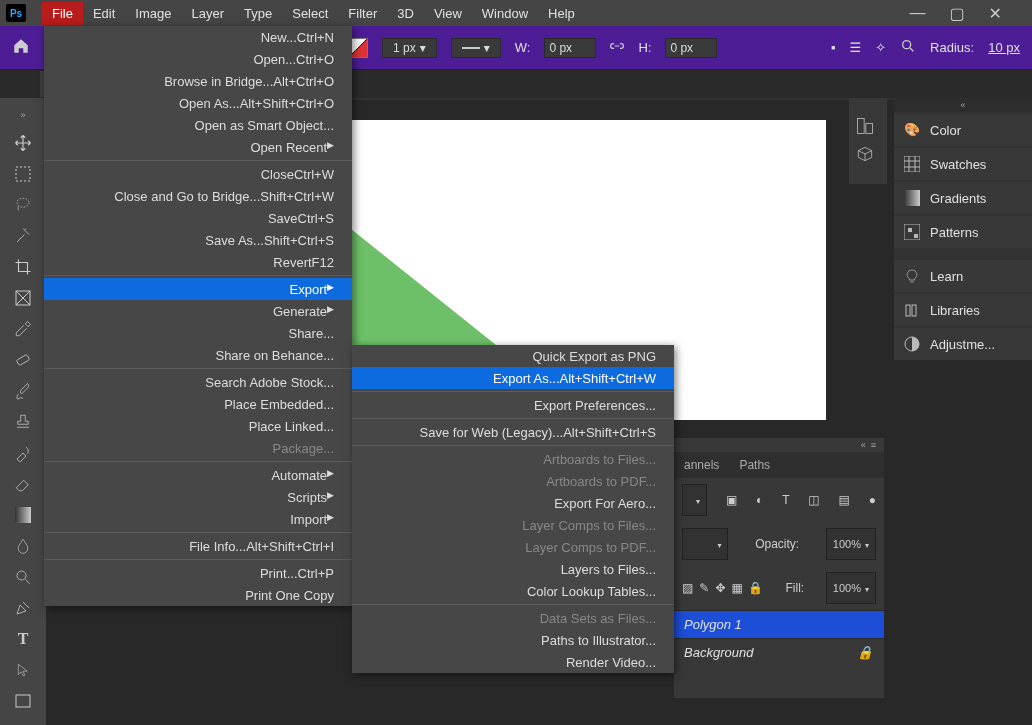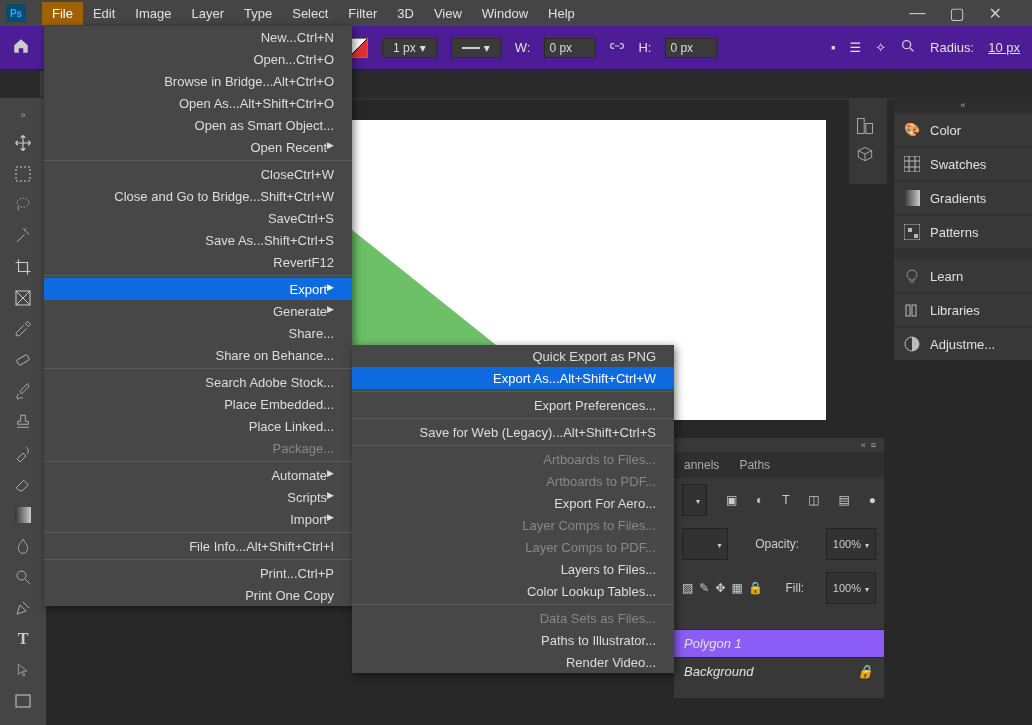--- a/index.html
+++ b/index.html
@@ -15,31 +15,31 @@
 }
 .menubar {
   background: #454545;
   height: 26px;
   display: flex;
   align-items: center;
   padding-left: 6px;
 }
 .ps-logo {
   width: 20px; height: 18px;
-  background: #0c4a6e;
+  background: #000000;
   display: flex; align-items: center; justify-content: center;
   font-size: 10px; font-weight: 700; color: #31a8ff;
   border-radius: 2px;
   margin-right: 16px;
 }
 .menu-item {
   padding: 4px 10px;
   cursor: pointer;
 }
-.menu-item.active { background: #a16207; color: #fff; }
+.menu-item.active { background: #b91c1c; color: #fff; }
 .window-controls {
   margin-left: auto; display: flex; gap: 24px; padding-right: 30px;
   color: #ccc;
 }
 .wc { font-size: 16px; cursor: pointer; }
 
 .options-bar {
   height: 44px;
   background: #4c1d95;
   border-bottom: 1px solid #222;
@@ -167,21 +167,21 @@
   width: 210px; height: 260px;
   background: #383838;
 }
 .layers-tabs { display: flex; background: #2f2f2f; }
 .layers-tab { padding: 6px 10px; font-size: 12px; color: #aaa; }
 .layer-row {
   display: flex; align-items: center; padding: 6px 10px; gap: 8px;
   border-top: 1px solid #2a2a2a;
   font-style: italic; font-size: 13px;
 }
-.layer-row.sel { background: #8b5cf6; margin-top: 19px; }
+.layer-row.sel { background: #1d4ed8; }
 .layer-field-row {
   display: flex; align-items: center; justify-content: space-between;
   padding: 6px 8px; font-size: 12px; color: #ccc;
 }
 .tiny-drop { background:#323232; border:1px solid #222; padding:9px 6px; font-size:11px; }
 
 .caret::after { content: "▾"; font-size: 8px; margin-left: 4px; }
 </style>
 </head>
 <body>

